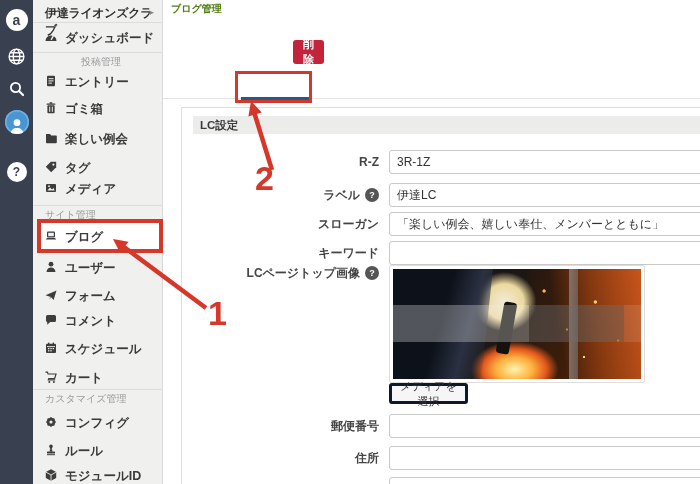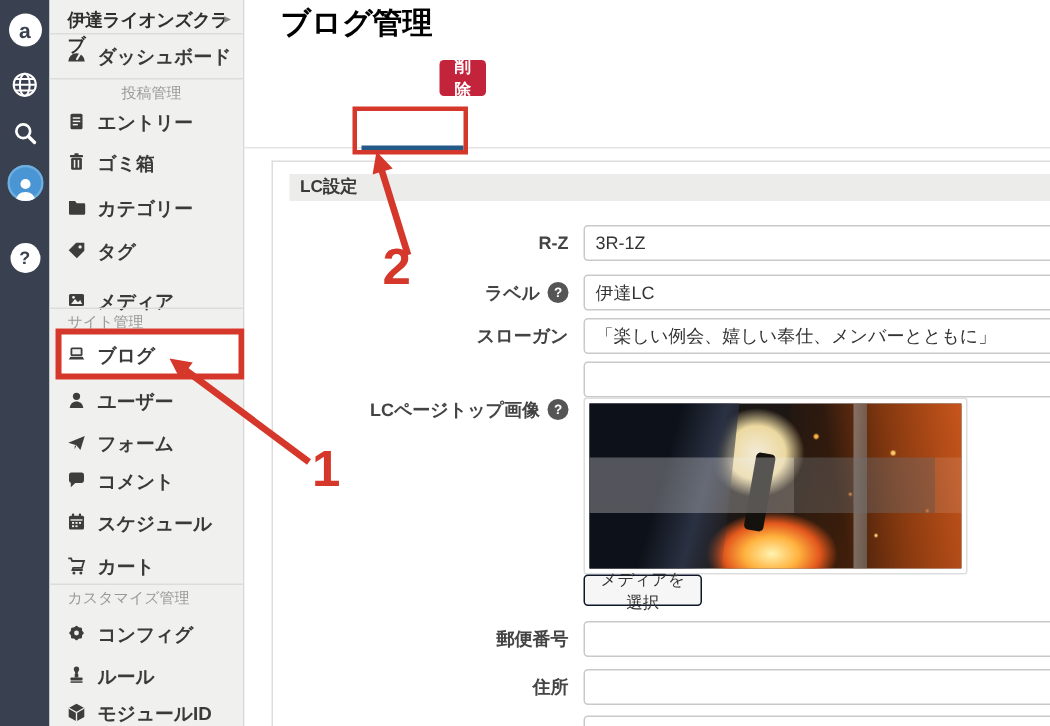--- a/index.html
+++ b/index.html
@@ -28,21 +28,21 @@
   .ssec{position:absolute;left:12px;font-size:10px;color:#9a9a9a;}
   .srow{position:absolute;left:0;width:120px;height:17px;cursor:pointer;}
   .sicon{position:absolute;left:11px;top:1px;width:14px;height:14px;}
   .sicon svg{display:block;}
   .slabel{position:absolute;left:32px;top:1px;font-size:12.5px;font-weight:600;color:#3a3a3a;white-space:nowrap;}
   
   #anno-box1{position:absolute;left:4px;top:219px;width:126px;height:34px;background:#fff;
     border:4px solid #d5372b;box-sizing:border-box;}
   
   #main{position:absolute;left:163px;top:0;width:537px;height:484px;background:#fff;}
-  #page-title{position:absolute;left:24px;top:2px;font-size:20px;font-weight:bold;color:#000000;}
+  #page-title{position:absolute;left:8px;top:2px;font-size:10px;font-weight:bold;color:#4d7c0f;}
   .btn{position:absolute;top:40px;height:24px;border:none;border-radius:3px;color:#fff;
     font-size:12px;font-weight:600;display:flex;align-items:center;justify-content:center;cursor:pointer;
     font-family:inherit;}
   #btn-save{left:14px;width:112px;background:#1759d8;}
   #btn-delete{left:130px;width:31px;background:#c4233c;font-size:11px;}
   .tab{position:absolute;top:80px;font-size:12.5px;color:#333;cursor:pointer;white-space:nowrap;margin-top:33px;}
   #tab-basic{left:19px;}
   #tab-custom{left:79px;color:#2e71ae;font-weight:600;}
   #tab-export{left:150px;}
   #tab-underline{position:absolute;left:78px;top:97px;width:68px;height:3px;background:#235a88;}
@@ -79,21 +79,21 @@
     background:radial-gradient(ellipse 50% 45% at 50% 35%,#f3ead6 0%,#ecd9a0 45%,rgba(120,80,30,0) 75%);}
   .ph-fire{position:absolute;left:26%;bottom:-18%;width:46%;height:60%;
     background:radial-gradient(ellipse 45% 50% at 50% 55%,#fff3b0 0%,#ffb23e 35%,#e2571d 62%,rgba(80,30,10,0) 85%);}
   .ph-post{position:absolute;left:71%;top:0;width:9px;height:100%;
     background:linear-gradient(90deg,rgba(170,170,170,.55),rgba(120,120,120,.6));}
   .ph-hammer{position:absolute;left:43%;top:30%;width:13px;height:52px;background:#15120e;
     border-radius:3px;transform:rotate(10deg);}
   .ph-band{position:absolute;left:0;top:36px;width:100%;height:37px;
     background:linear-gradient(90deg,rgba(240,240,240,.30) 0 55%,rgba(110,110,110,.42) 55% 93%,rgba(240,240,240,.12) 93%);}
   #media-btn{position:absolute;left:207px;top:275px;width:79px;height:21px;background:#f6f6f6;
-    border:1px solid #0f172a;border-radius:3px;font-size:11px;color:#333;display:flex;align-items:center;
+    border:3px solid #0f172a;border-radius:3px;font-size:11px;color:#333;display:flex;align-items:center;
     justify-content:center;cursor:pointer;font-family:inherit;}
   
   #anno-svg{position:absolute;left:0;top:0;width:700px;height:484px;pointer-events:none;z-index:30;}
   .anno-digit{position:absolute;color:#d5372b;font-size:34px;font-weight:600;z-index:30;line-height:1;}
   #anno-step1{left:208px;top:296px;}
   #anno-step2{left:255px;top:161px;}
 </style>
 </head>
 <body>
 
@@ -173,32 +173,32 @@
       </svg>
       </span>
     <span class="slabel">ゴミ箱</span>
   </div>
   <div class="srow" style="top:130px;">
     <span class="sicon">
       <svg width="14" height="14" viewBox="0 0 14 14" fill="#3d3d3d">
         <path d="M2 3h4l1.2 1.5H12a.8.8 0 0 1 .8.8v5.9a1 1 0 0 1-1 1H2.8a.8.8 0 0 1-.8-.8z"></path>
       </svg>
       </span>
-    <span class="slabel">カテゴリー</span>
+    <span class="slabel">楽しい例会</span>
   </div>
   <div class="srow" style="top:159px;">
     <span class="sicon">
       <svg width="14" height="14" viewBox="0 0 14 14" fill="#3d3d3d">
         <path d="M1.8 6.8 6.8 1.8h5.4v5.4l-5 5z"></path>
           <circle cx="9.4" cy="4.6" r="1.1" fill="#f0f0ef"></circle>
       </svg>
       </span>
     <span class="slabel">タグ</span>
   </div>
-  <div class="srow" style="top:192px;">
+  <div class="srow" style="top:180px;">
     <span class="sicon">
       <svg width="14" height="14" viewBox="0 0 14 14" fill="#3d3d3d">
         <rect x="2" y="3" width="10" height="8" rx="1"></rect>
         <path d="M3.4 9.6 6 6.4l2 2.1 1.5-1.5 1.2 2.6z" fill="#f0f0ef"></path>
           <circle cx="5" cy="5.2" r=".9" fill="#f0f0ef"></circle>
       </svg>
       </span>
     <span class="slabel">メディア</span>
   </div>
   <div class="sdiv" style="top:205px;"></div>
@@ -327,20 +327,23 @@
       <span>ラベル</span>
       <span class="qmark">?</span>
     </div>
     <input class="finput" style="top: 75px;" value="伊達LC">
 
     <div class="flabel" style="top:104px;">
       <span>スローガン</span>
     </div>
     <input class="finput" style="top: 104px;" value="「楽しい例会、嬉しい奉仕、メンバーとともに」">
 
+    <div class="flabel" style="top:133px;">
+      <span>キーワード</span>
+    </div>
     <input class="finput" style="top: 133px;" value="">
 
     <div class="flabel" style="top:153px;">
       <span>LCページトップ画像</span>
       <span class="qmark">?</span>
     </div>
     <div id="img-frame">
       <div class="photo">
         <div class="ph-right"></div>
         <div class="ph-post"></div>

